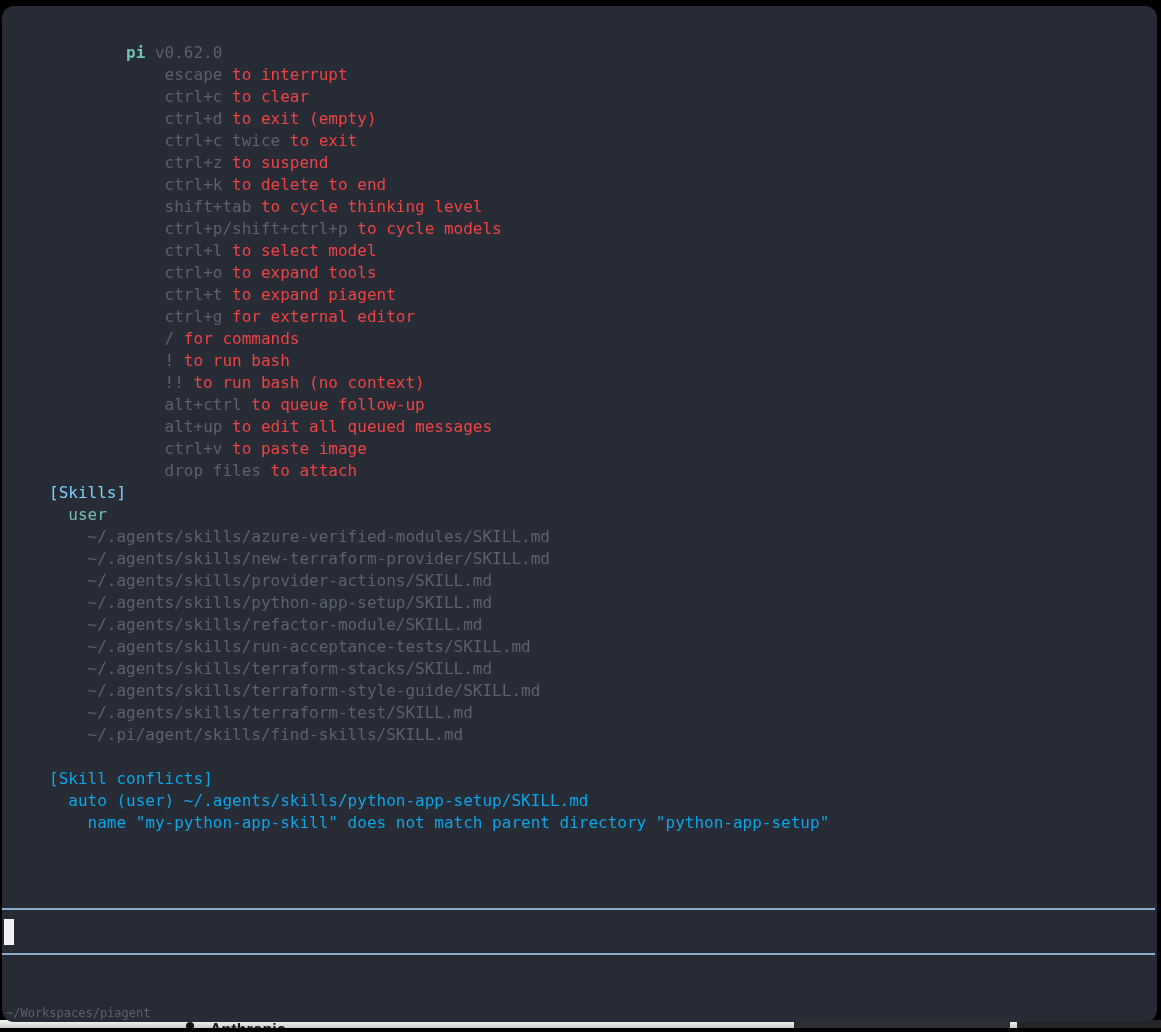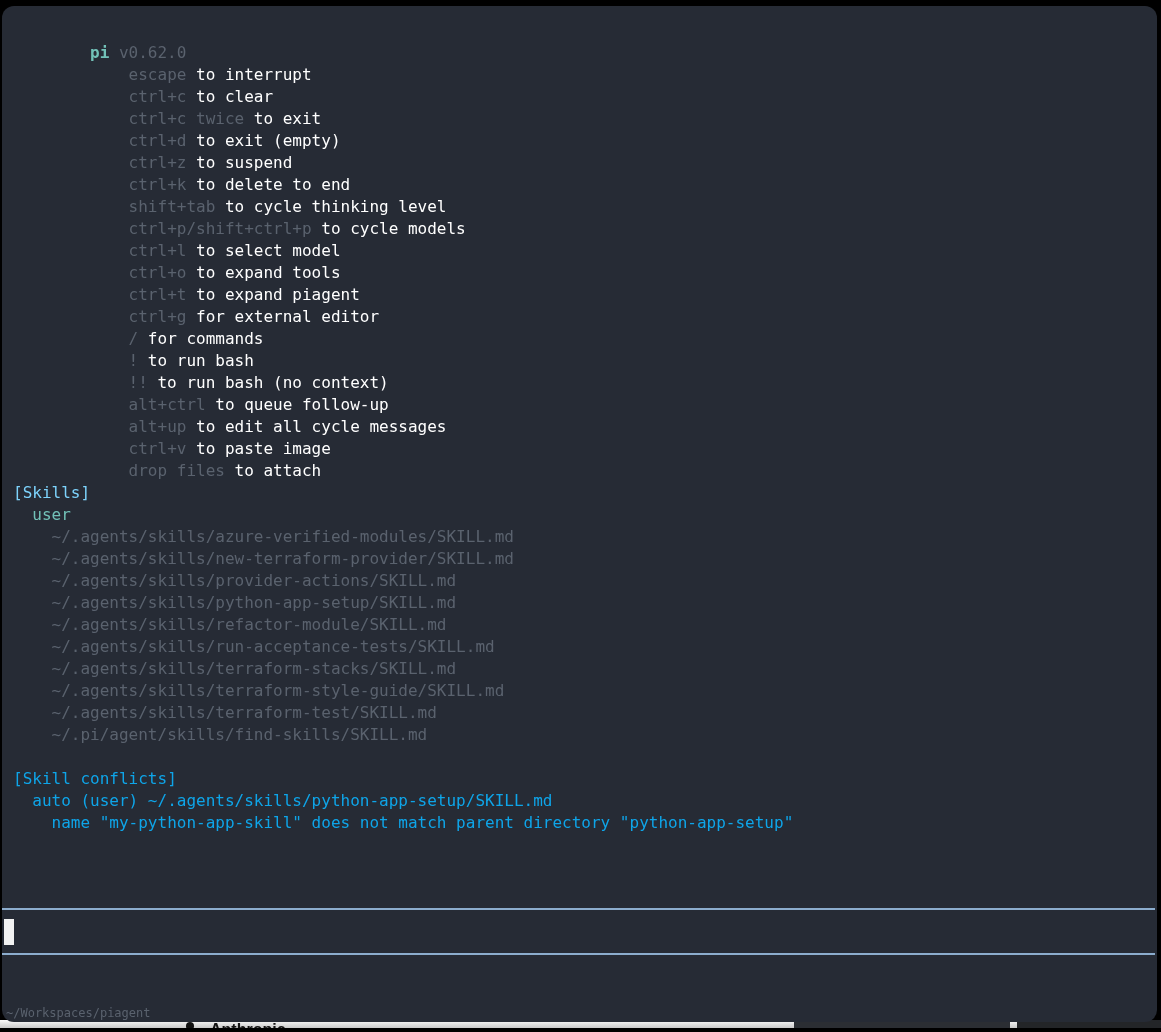--- a/index.html
+++ b/index.html
@@ -15,25 +15,25 @@
            font-family:"Liberation Sans", sans-serif;line-height:20px;}
   .dark-seg{position:absolute;top:0;height:8px;}
   .seg1{left:794px;width:216px;background:#2b2e33;}
   .seg2{left:1017px;width:144px;background:#232528;}
   .bottom-black{position:absolute;left:0;top:10px;width:1161px;height:6px;background:#000;}
 
   
   .terminal{position:absolute;left:2px;top:6px;width:1155px;height:1016px;
             background:#262b35;border-radius:12px;overflow:hidden;}
   .content{position:absolute;left:11px;top:14px;right:4px;font-size:16px;color:#9aa2ae;}
-  .line{height:22px;line-height:22px;white-space:pre;}
+  .line{height:22px;line-height:22px;white-space:pre;margin-left:36px;}
   .blank{height:22px;}
   .bold{font-weight:bold;}
   .dim{color:#5a626e;}
-  .bright{color:#ffffff;}
+  .bright{color:#ef4444;}
   .teal{color:#72c1b8;}
   .amber{color:#7dd3fc;}
   .yellow{color:#0ea5e9;}
   .gap{margin-left:1ch;}
   .ind2{padding-left:2ch;}
   .ind4{padding-left:4ch;}
 
   
   .input-box{position:absolute;left:0;top:902px;width:1153px;height:43px;
              border-top:2px solid #8cadce;border-bottom:2px solid #8cadce;background:#262b35;}
@@ -70,25 +70,25 @@
 
           <div class="line">
             <span class="dim">escape</span><span class="bright gap">to interrupt</span>
           </div>
 
           <div class="line">
             <span class="dim">ctrl+c</span><span class="bright gap">to clear</span>
           </div>
 
           <div class="line">
-            <span class="dim">ctrl+c twice</span><span class="bright gap">to exit</span>
+            <span class="dim">ctrl+d</span><span class="bright gap">to exit (empty)</span>
           </div>
 
           <div class="line">
-            <span class="dim">ctrl+d</span><span class="bright gap">to exit (empty)</span>
+            <span class="dim">ctrl+c twice</span><span class="bright gap">to exit</span>
           </div>
 
           <div class="line">
             <span class="dim">ctrl+z</span><span class="bright gap">to suspend</span>
           </div>
 
           <div class="line">
             <span class="dim">ctrl+k</span><span class="bright gap">to delete to end</span>
           </div>
 
@@ -126,21 +126,21 @@
 
           <div class="line">
             <span class="dim">!!</span><span class="bright gap">to run bash (no context)</span>
           </div>
 
           <div class="line">
             <span class="dim">alt+ctrl</span><span class="bright gap">to queue follow-up</span>
           </div>
 
           <div class="line">
-            <span class="dim">alt+up</span><span class="bright gap">to edit all cycle messages</span>
+            <span class="dim">alt+up</span><span class="bright gap">to edit all queued messages</span>
           </div>
 
           <div class="line">
             <span class="dim">ctrl+v</span><span class="bright gap">to paste image</span>
           </div>
 
           <div class="line">
             <span class="dim">drop files</span><span class="bright gap">to attach</span>
           </div>
         </div>

